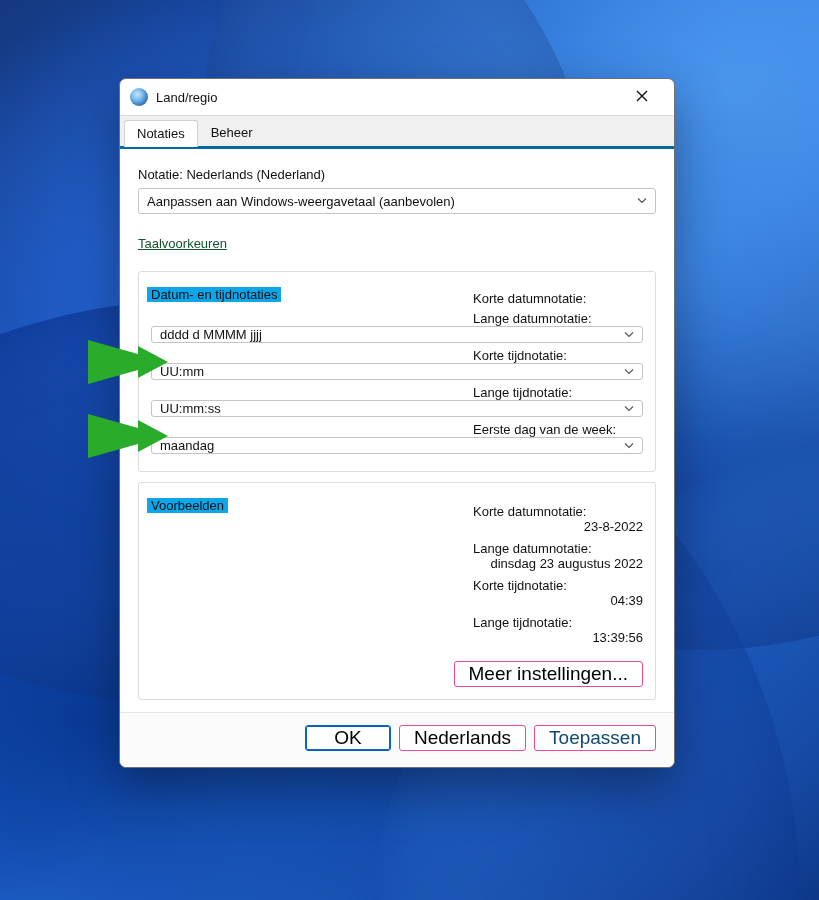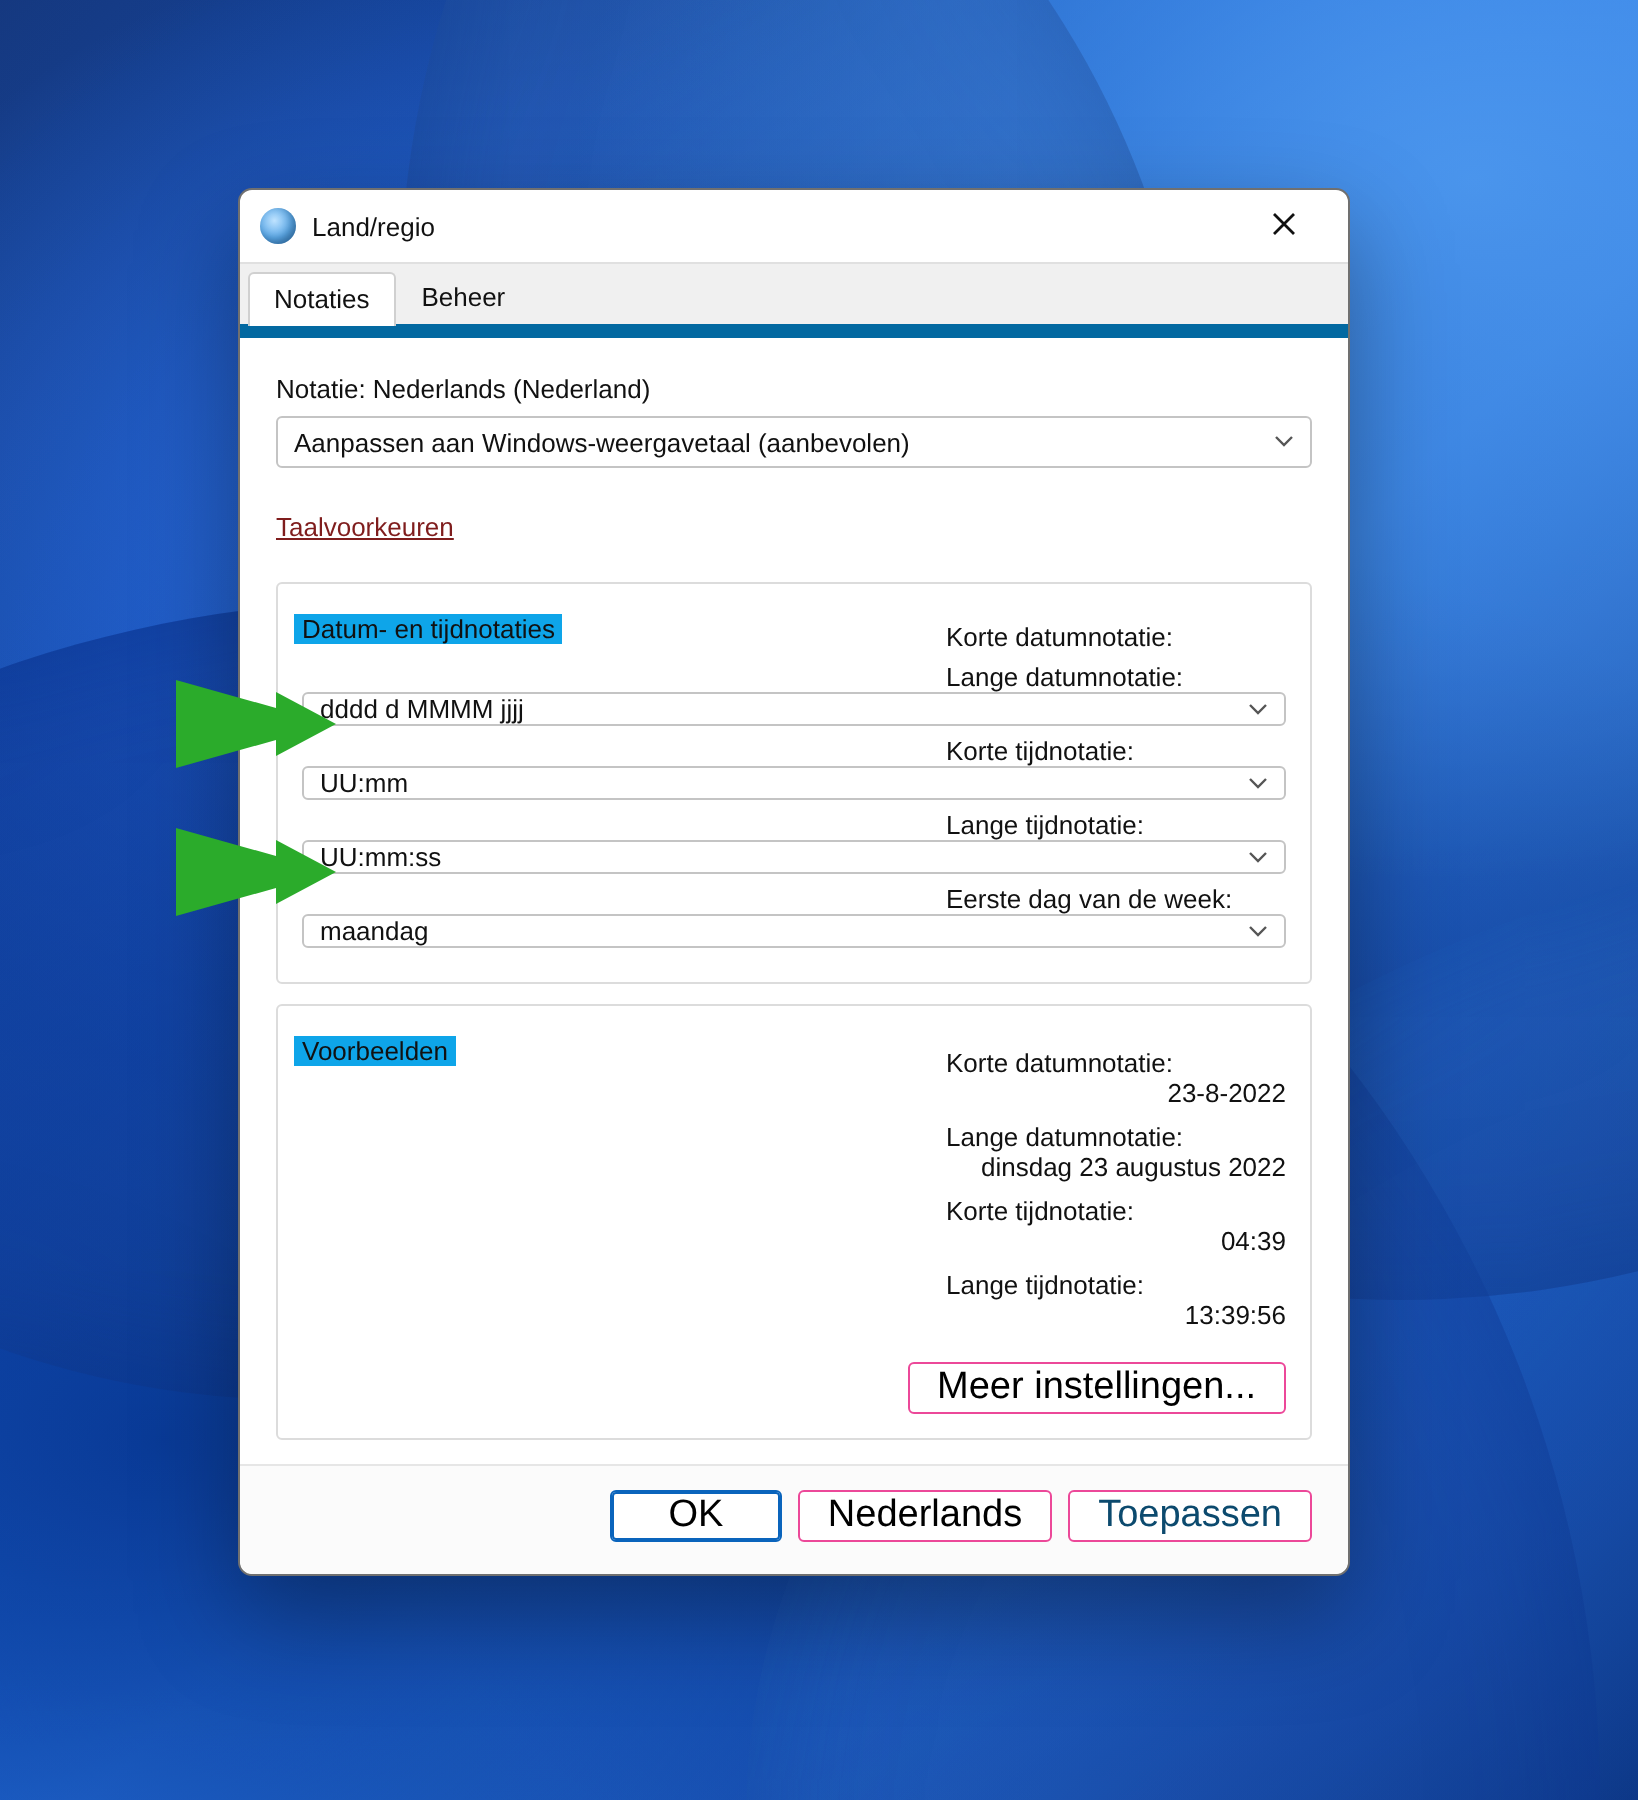--- a/index.html
+++ b/index.html
@@ -35,21 +35,21 @@
   .p2 { width: 1000px; height: 1000px; left: 200px; top: -350px; transform: rotate(20deg);
         background: linear-gradient(160deg, rgba(120,190,255,0.25), rgba(0,20,80,0.35)); }
   .p3 { width: 1200px; height: 1200px; left: -400px; top: 300px; transform: rotate(35deg);
         background: linear-gradient(160deg, rgba(10,40,120,0.45), rgba(60,140,255,0.15)); }
   .p4 { width: 1000px; height: 700px; left: 350px; top: 450px; transform: rotate(-25deg);
         background: linear-gradient(160deg, rgba(80,160,255,0.25), rgba(0,20,80,0.35)); }
 
   .dialog {
     position: absolute;
     left: 119px;
-    top: 94px;
+    top: 78px;
     width: 554px;
     background: #fff;
     border: 1px solid #707070;
     border-radius: 7px;
     box-shadow: 0 20px 50px rgba(0,0,0,0.35);
   }
   .titlebar {
     display: flex;
     align-items: center;
     height: 36px;
@@ -76,21 +76,21 @@
     border-radius: 4px;
     cursor: pointer;
   }
   .close-btn svg { width: 12px; height: 12px; }
 
   .tabstrip {
     display: flex;
     align-items: flex-end;
     height: 30px;
     background: #f0f0f0;
-    border-bottom: 7px solid #0369a1;
+    border-bottom: 3px solid #0369a1;
     padding-left: 4px;
   }
   .tab {
     padding: 5px 12px 6px;
     font-size: 13px;
     border: 1px solid transparent;
     border-bottom: none;
     cursor: pointer;
     position: relative;
   }
@@ -121,21 +121,21 @@
     cursor: pointer;
   }
   .combo .chev {
     position: absolute;
     right: 8px; top: 50%;
     transform: translateY(-50%);
     pointer-events: none;
   }
   .chev svg { width: 10px; height: 10px; }
   .link {
-    color: #7f1d1d;
+    color: #14532d;
     text-decoration: underline;
     cursor: pointer;
     display: inline-block;
     margin: 22px 0 10px;
   }
   .group {
     border: 1px solid #dcdcdc;
     border-radius: 3px;
     margin-top: 10px;
     padding: 14px 12px 12px;

